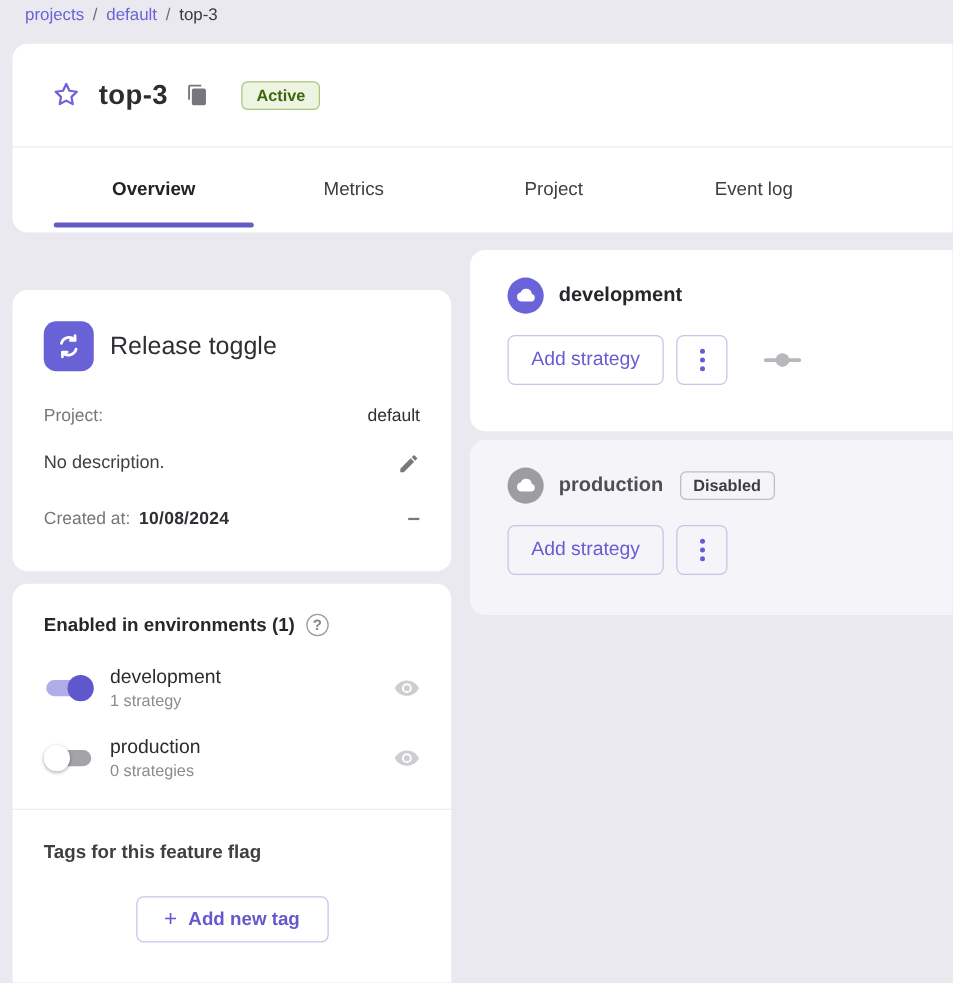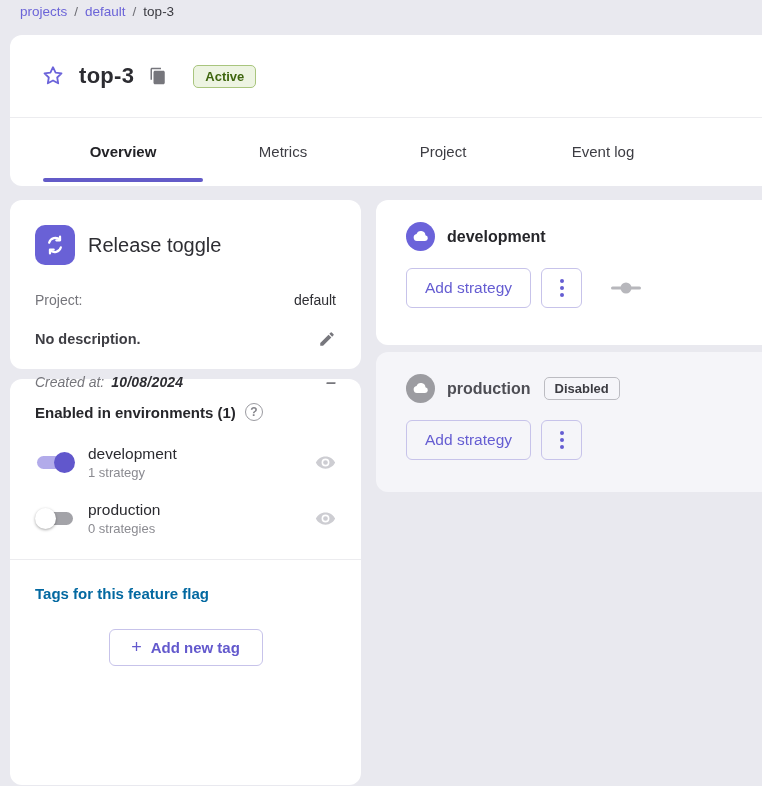--- a/index.html
+++ b/index.html
@@ -44,34 +44,34 @@
   }
   .tab.active { font-weight:bold; color:#232327; }
   .tab.active::after {
     content:""; position:absolute; left:0; right:0; bottom:3px; height:4px;
     background:#635bc8; border-radius:2px;
   }
 
   
   .left-col { position:absolute; top:200px; left:10px; width:351px; }
   .card { background:#fff; border-radius:12px; }
-  .overview-card { height:169px; padding:25px; }
+  .overview-card { height:225px; padding:25px;margin-top:32px; }
   .type-row { display:flex; align-items:center; }
   .type-icon {
     width:40px; height:40px; border-radius:10px; background:#6961d6;
     display:flex; align-items:center; justify-content:center; flex:none;
   }
   .type-label { font-size:20px; color:#2e2e33; margin-left:13px; }
   .kv-row { display:flex; justify-content:space-between; align-items:center; margin-top:27px; font-size:14px; }
   .kv-label { color:#75757b; }
   .kv-value { color:#2e2e33; }
-  .desc-row { display:flex; justify-content:space-between; align-items:center; margin-top:22px;font-weight:bold; }
+  .desc-row { display:flex; justify-content:space-between; margin-top:22px; }
   .desc-text { font-size:14.5px; color:#3e3e44; }
   .icon-btn { cursor:pointer; display:flex; align-items:center; justify-content:center; }
-  .created-row { display:flex; justify-content:space-between; align-items:center; margin-top:26px; font-size:14px;font-style:italic; }
+  .created-row { display:flex; justify-content:space-between; align-items:center; margin-top:26px; font-size:14px; }
   .created-left { display:flex; gap:7px; align-items:center; }
   .created-value { color:#2e2e33; font-weight:bold; letter-spacing:.2px; }
   .collapse-dash { color:#77777d; font-size:18px; font-weight:bold; line-height:10px; }
 
   .env-tags-card { margin-top:10px; height:406px; padding:24px 25px 0; }
   .env-title-row { display:flex; align-items:center; gap:9px; }
   .env-title { font-size:15px; font-weight:bold; color:#27272b; }
   .help-icon {
     width:18px; height:18px; border:1.5px solid #9b9ba1; border-radius:50%;
     color:#85858b; font-size:12px; font-weight:bold;
@@ -83,21 +83,21 @@
   .switch .thumb { position:absolute; top:0; width:21px; height:21px; border-radius:50%; }
   .switch.on .track { background:#b2abea; }
   .switch.on .thumb { background:#6157cc; right:0; }
   .switch.off .track { background:#a3a3a8; }
   .switch.off .thumb { background:#fff; left:0; box-shadow:0 1px 3px rgba(0,0,0,.35); }
   .env-text { margin-left:13px; }
   .env-name { font-size:15.5px; color:#2b2b30; }
   .env-sub { font-size:13px; color:#8b8b91; margin-top:2px; }
   .env-spacer { flex:1; }
   .divider { margin:23px -25px 0; border-top:1px solid #ececef; }
-  .tags-title { margin-top:25px; font-size:15px; font-weight:bold; color:#0369a1; }
+  .tags-title { margin-top:25px; font-size:15px; font-weight:bold; color:#404040; }
   .add-tag-btn {
     display:flex; align-items:center; justify-content:center; gap:9px;
     margin:27px auto 0; width:154px; height:37px;
     background:#fff; border:1px solid #c7c3ea; border-radius:6px;
     color:#6359cd; font-size:15px; font-weight:bold; cursor:pointer;
     font-family:inherit;
   }
   .plus-glyph { font-size:18px; font-weight:normal; }
 
   

